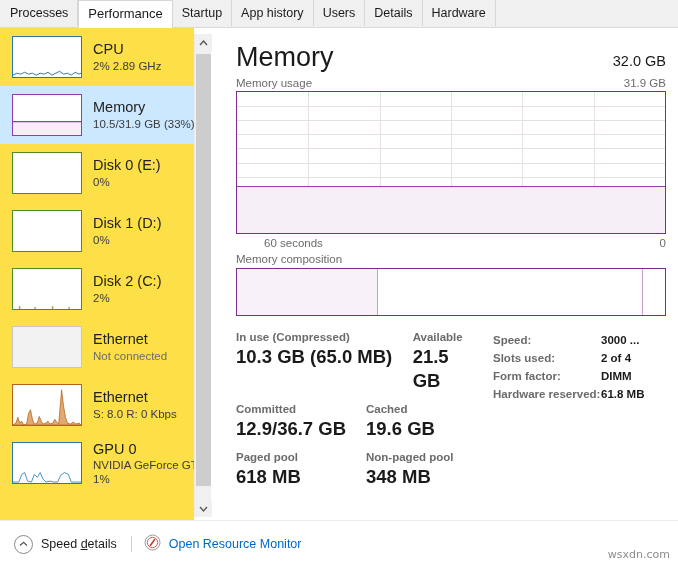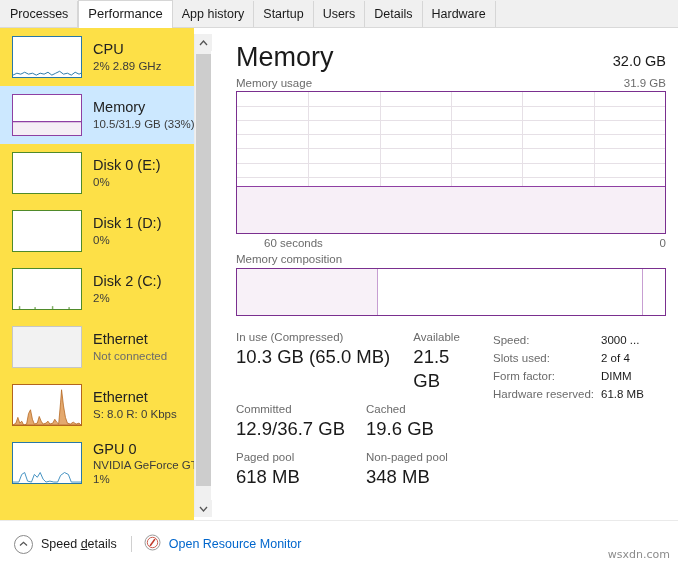--- a/index.html
+++ b/index.html
@@ -17,21 +17,21 @@
   }
 
   
   .tabstrip {
     position: absolute;
     left: 0; top: 0;
     width: 678px; height: 28px;
     background: #f0f0f0;
     border-bottom: 1px solid #d9d9d9;
     display: flex;
-    align-items: center;
+    align-items: flex-start;
     box-sizing: border-box;
   }
   .tab {
     font-size: 12.5px;
     color: #1a1a1a;
     padding: 5px 9px 6px 9px;
     height: 26px;
     box-sizing: border-box;
     border-right: 1px solid #d6d6d6;
     line-height: 16px;
@@ -225,20 +225,21 @@
     top: 0; bottom: 0;
     left: 94.6%;
     width: 1px;
     background: #c79ed2;
   }
 
   
   .stats {
     display: flex;
     padding: 14px 10px 0 24px;
+    font-weight: bold;
   }
   .stats-left { width: 245px; flex: none; }
   .stats-right { flex: 1; padding-left: 12px; padding-top: 1px; }
   .stat-row {
     display: flex;
     margin-bottom: 9px;
   }
   .stat-cell { }
   .stat-cell.c1 { width: 178px; }
   .stat-cell.c1b { width: 130px; }
@@ -314,22 +315,22 @@
     color: #8c8c8c;
     font-family: "DejaVu Sans", sans-serif;
   }
 </style>
 </head>
 <body>
 
 <div class="tabstrip">
   <div class="tab first">Processes</div>
   <div class="tab active">Performance</div>
+  <div class="tab">Startup</div>
   <div class="tab">App history</div>
-  <div class="tab">Startup</div>
   <div class="tab">Users</div>
   <div class="tab">Details</div>
   <div class="tab">Hardware</div>
 </div>
 
 <div class="sidebar">
 
   <div class="side-item">
     <div class="thumb" style="border:1px solid #2878a8;">
       <svg viewBox="0 0 70 42" preserveAspectRatio="none">

